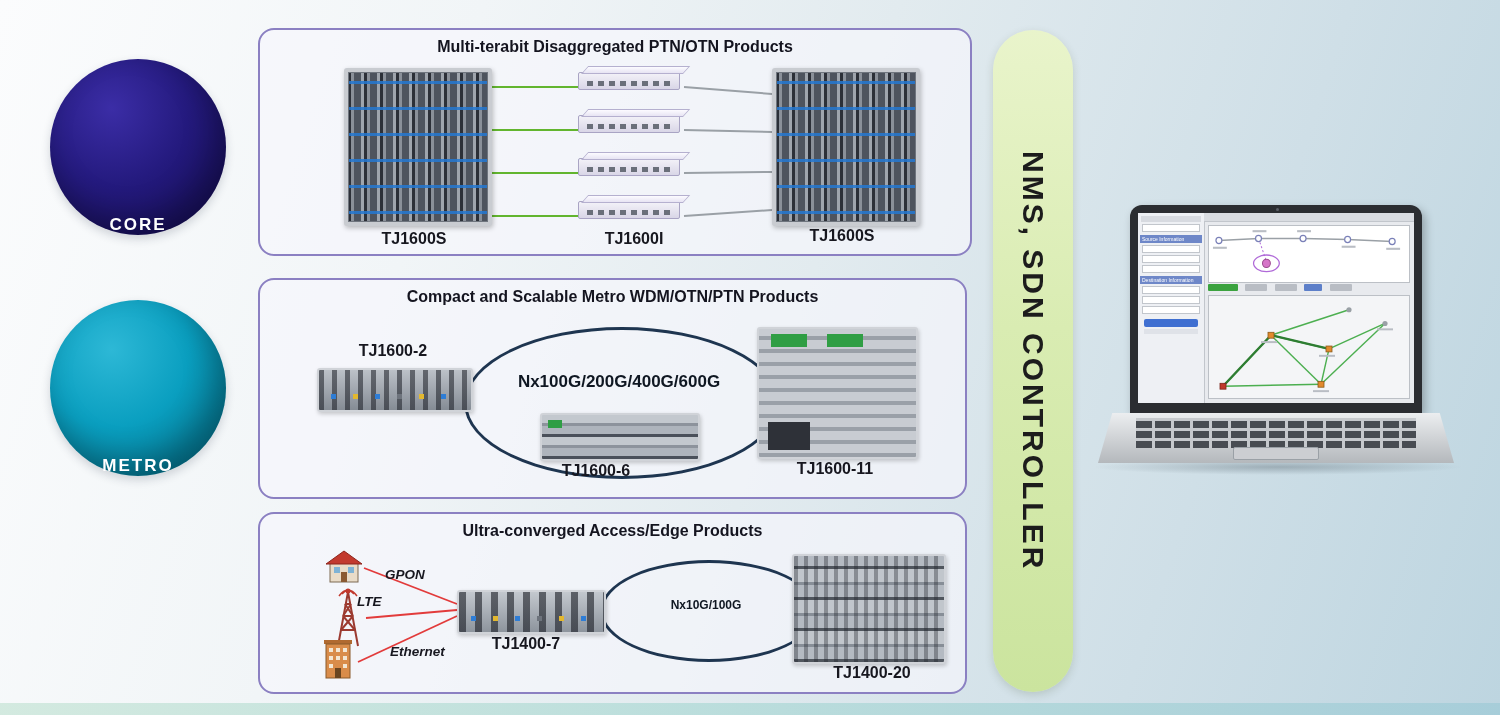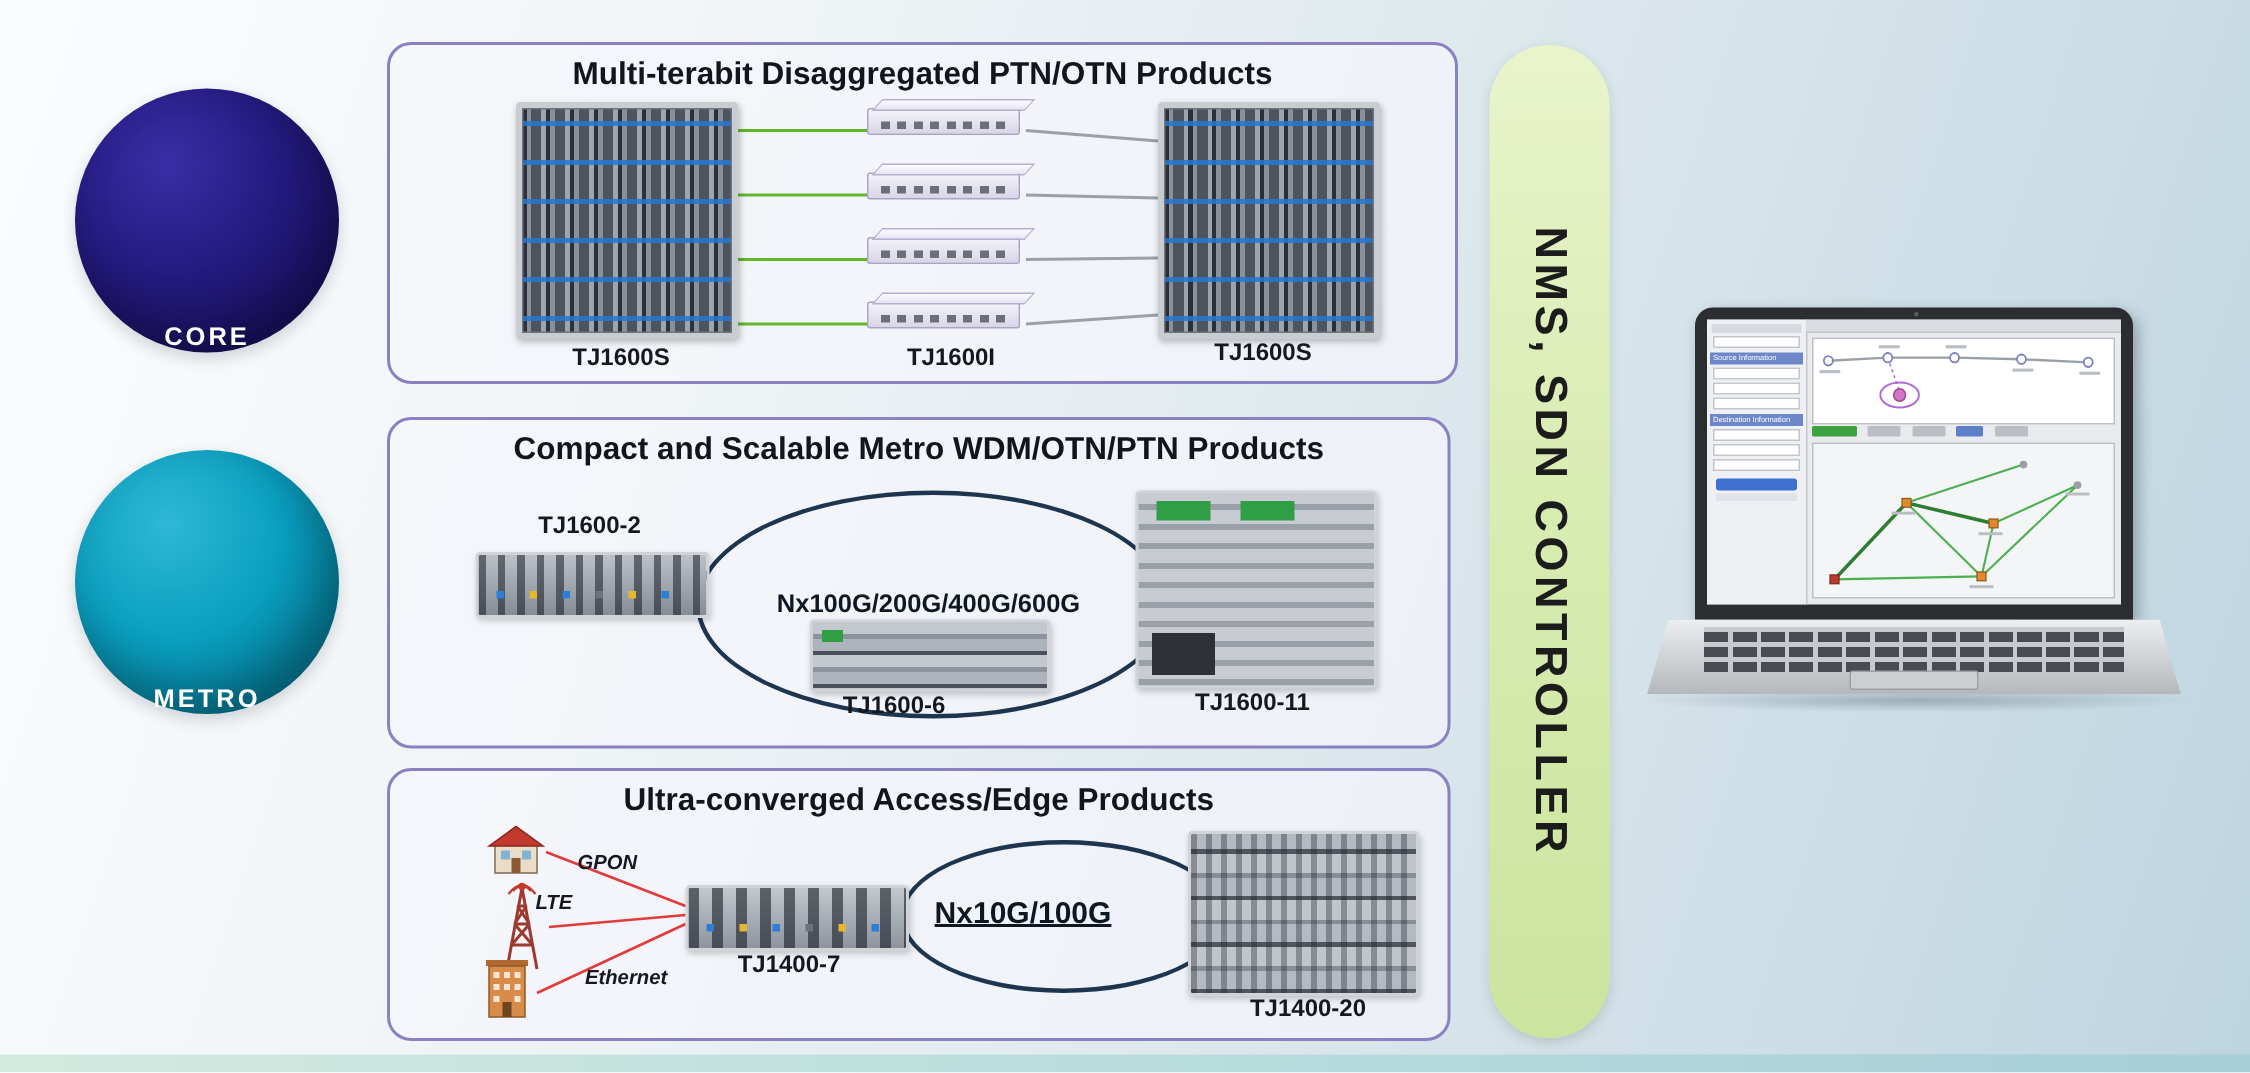--- a/index.html
+++ b/index.html
@@ -15,21 +15,21 @@
     box-shadow:inset -10px -16px 30px rgba(0,0,0,.28), 0 4px 10px rgba(30,40,60,.18);}
   .tier-core{left:50px;top:59px;background:radial-gradient(circle at 35% 28%,#3b2da6 0%,#241a7e 45%,#130b4e 100%);}
   .tier-metro{left:50px;top:300px;background:radial-gradient(circle at 35% 28%,#2db8d6 0%,#0a9fc0 45%,#02677f 100%);}
   .tier-access{left:50px;top:519px;background:radial-gradient(circle at 35% 28%,#2fb285 0%,#159a6e 45%,#056647 100%);}
 
   
   .panel{position:absolute;border:2px solid #8b80c2;border-radius:16px;background:rgba(246,246,252,.68);}
   .panel-core{left:258px;top:28px;width:710px;height:224px;}
   .panel-metro{left:258px;top:278px;width:705px;height:217px;}
   .panel-access{left:258px;top:512px;width:705px;height:178px;}
-  .panel-title{position:absolute;top:8px;left:0;right:0;text-align:center;font-size:21px;font-weight:bold;color:#14141f;}
+  .panel-title{position:absolute;top:8px;left:0;right:0;text-align:center;font-size:16px;font-weight:bold;color:#14141f;}
   .svg-abs{position:absolute;inset:0;width:100%;height:100%;}
   .dev-label{position:absolute;font-size:16px;font-weight:bold;color:#17171f;transform:translateX(-50%);white-space:nowrap;}
   .src-label{position:absolute;font-size:13.5px;font-weight:bold;color:#17171f;white-space:nowrap;font-style:italic;}
   .capacity{position:absolute;transform:translateX(-50%);font-weight:bold;color:#0f1722;white-space:nowrap;}
 
   
   .chassis-lg{position:absolute;width:140px;height:150px;border:4px solid #c9ccd1;border-radius:3px;
     background:
       repeating-linear-gradient(0deg, rgba(0,0,0,0) 0 8px, rgba(36,120,210,.85) 8px 11px, rgba(0,0,0,0) 11px 26px),
       repeating-linear-gradient(90deg,#2c3038 0 3px,#8a9099 3px 6px,#4e545e 6px 13px,#9fa5ad 13px 16px),
@@ -148,42 +148,42 @@
     </div>
     <div class="chassis-lg chassis-right"></div>
     <div class="dev-label" style="left:154px;top:200px;">TJ1600S</div>
     <div class="dev-label" style="left:374px;top:200px;">TJ1600I</div>
     <div class="dev-label" style="left:582px;top:197px;">TJ1600S</div>
   </section>
 
   <section class="panel panel-metro">
     <div class="panel-title">Compact and Scalable Metro WDM/OTN/PTN Products</div>
     <div class="net-ellipse ellipse-metro"></div>
-    <div class="capacity" style="left:359px;top:92px;font-size:17px;margin-top:21px;">Nx100G/200G/400G/600G</div>
+    <div class="capacity" style="left:359px;top:92px;font-size:17px;">Nx100G/200G/400G/600G</div>
     <div class="unit unit-1600-2">
       <div class="chips"></div>
     </div>
     <div class="unit unit-1600-6"></div>
     <div class="unit unit-1600-11"></div>
     <div class="dev-label" style="left:133px;top:62px;">TJ1600-2</div>
     <div class="dev-label" style="left:336px;top:182px;">TJ1600-6</div>
     <div class="dev-label" style="left:575px;top:180px;">TJ1600-11</div>
   </section>
 
   <section class="panel panel-access">
     <div class="panel-title">Ultra-converged Access/Edge Products</div>
     <svg class="svg-abs" viewBox="0 0 705 178">
       <g stroke="#e23b3b" stroke-width="1.8">
         <line x1="104" y1="54" x2="197" y2="90"></line>
         <line x1="106" y1="104" x2="197" y2="96"></line>
         <line x1="98" y1="148" x2="197" y2="102"></line>
       </g>
     </svg>
     <div class="net-ellipse ellipse-access"></div>
-    <div class="capacity" style="left:422px;top:84px;font-size:20px;text-decoration:underline;">Nx10G/100G</div>
+    <div class="capacity" style="left:446px;top:84px;font-size:12px;">Nx10G/100G</div>
 
     <svg class="icon" style="left:62px;top:34px;width:44px;height:36px;" viewBox="0 0 44 36">
       <rect x="8" y="15" width="28" height="19" fill="#e9dcc8" stroke="#7d6a52"></rect>
       <polygon points="4,16 22,3 40,16" fill="#c23a2e" stroke="#8d241b"></polygon>
       <rect x="12" y="19" width="6" height="6" fill="#7fb3d5"></rect>
       <rect x="26" y="19" width="6" height="6" fill="#7fb3d5"></rect>
       <rect x="19" y="24" width="6" height="10" fill="#8a5a32"></rect>
     </svg>
     <svg class="icon" style="left:68px;top:72px;width:40px;height:64px;" viewBox="0 0 40 64">
       <g stroke="#9c3a30" stroke-width="2" fill="none">

